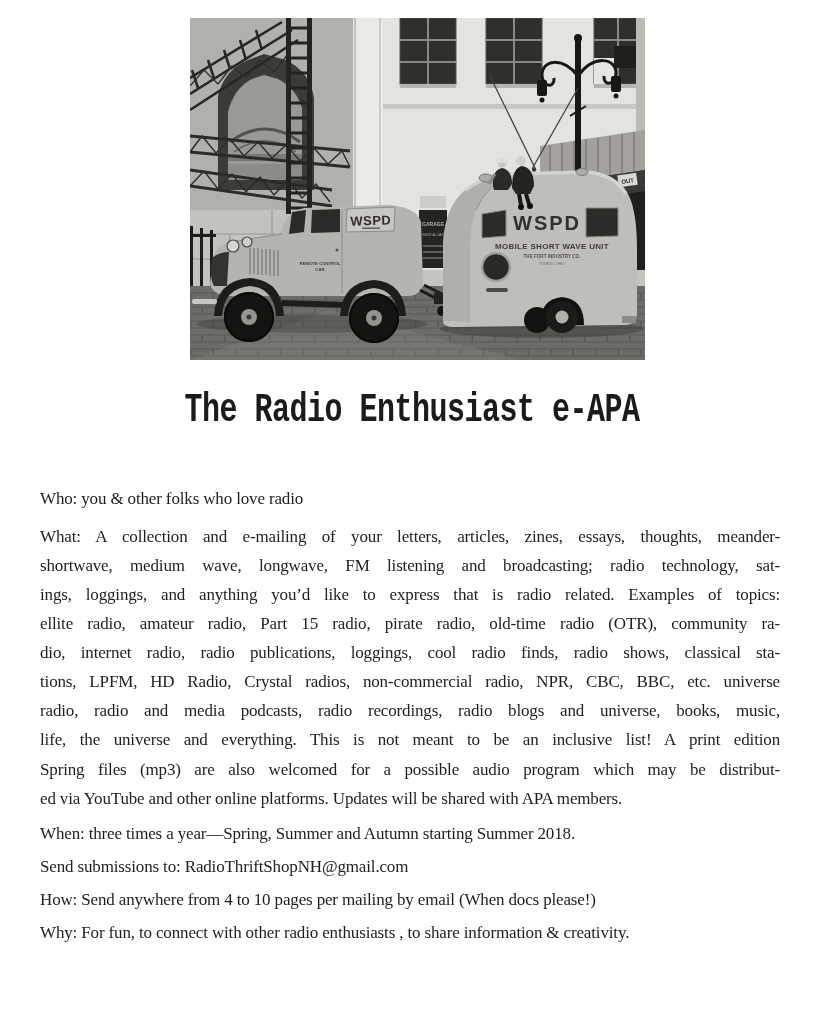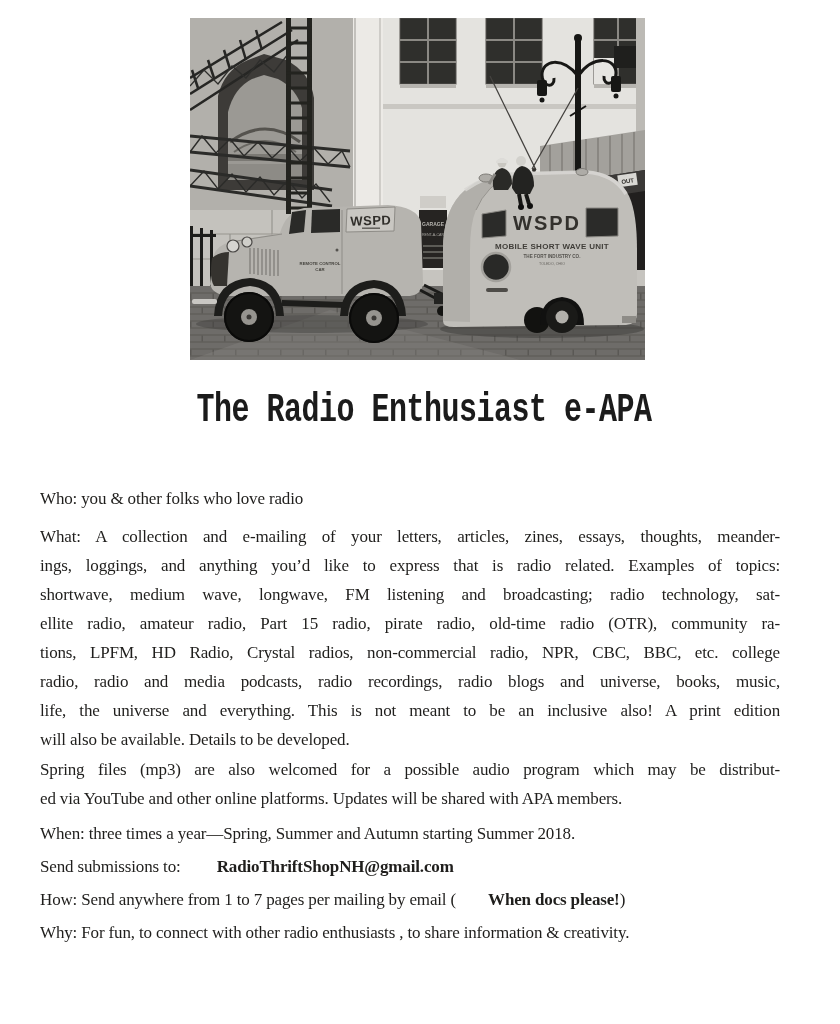--- a/index.html
+++ b/index.html
@@ -4,37 +4,37 @@
 <style>
   html,body{margin:0;padding:0;background:#ffffff;}
   .page{
     position:relative;width:840px;height:1024px;background:#ffffff;overflow:hidden;
     font-family:"Liberation Serif", serif;color:#1f1e1c;
   }
   
   .photo-wrap{position:absolute;left:190px;top:18px;width:455px;height:342px;}
   .photo-wrap svg{display:block;}
   
-  .title-row{position:absolute;left:12px;top:393px;width:824px;text-align:center;}
+  .title-row{position:absolute;left:0;top:393px;width:824px;text-align:center;}
   .title-inner{
     display:inline-block;
     font-family:"Liberation Mono","DejaVu Sans Mono",monospace;
     font-weight:bold;font-size:30px;letter-spacing:-0.5px;color:#1b1b1b;
     transform:scaleY(1.33);transform-origin:50% 50%;
     white-space:nowrap;
   }
   
   .content{position:absolute;left:40px;top:484px;width:740px;font-size:17px;line-height:29px;letter-spacing:-0.15px;}
   .para{margin:0 0 4px 0;}
   .para.m9{margin-bottom:9px;}
   .para.m5{margin-bottom:1px;}
   .para.m6{margin-bottom:6px;}
   .tline{white-space:nowrap;}
   .tline.j{white-space:normal;text-align:justify;text-align-last:justify;}
-  .b{font-weight:bold;margin-left:32px;}
+  .b{font-weight:normal;}
 </style>
 </head>
 <body>
 
 <div class="page">
 
   <div class="photo-wrap">
     <svg viewBox="0 0 455 342" width="455" height="342" xmlns="http://www.w3.org/2000/svg">
 
       <rect width="455" height="342" fill="#dcdbd7"></rect>
@@ -244,44 +244,44 @@
   </div>
 
   <div class="content">
 
     <div class="para m9">
       <div class="tline">Who: you &amp; other folks who love radio</div>
     </div>
 
     <div class="para m5">
       <div class="tline j">What: A collection and e-mailing of your letters, articles, zines, essays, thoughts, meander-</div>
+      <div class="tline j">shortwave, medium wave, longwave, FM listening and broadcasting; radio technology, sat-</div>
       <div class="tline j">ings, loggings, and anything you’d like to express that is radio related. Examples of topics:</div>
-      <div class="tline j">shortwave, medium wave, longwave, FM listening and broadcasting; radio technology, sat-</div>
       <div class="tline j">ellite radio, amateur radio, Part 15 radio, pirate radio, old-time radio (OTR), community ra-</div>
-      <div class="tline j">tions, LPFM, HD Radio, Crystal radios, non-commercial radio, NPR, CBC, BBC, etc. college</div>
+      <div class="tline j">dio, internet radio, radio publications, loggings, cool radio finds, radio shows, classical sta-</div>
+      <div class="tline j">tions, LPFM, HD Radio, Crystal radios, non-commercial radio, NPR, CBC, BBC, etc. universe</div>
       <div class="tline j">radio, radio and media podcasts, radio recordings, radio blogs and universe, books, music,</div>
-      <div class="tline j">life, the universe and everything. This is not meant to be an inclusive also! A print edition</div>
-      <div class="tline">will also be available. Details to be developed.</div>
+      <div class="tline j">life, the universe and everything. This is not meant to be an inclusive list! A print edition</div>
     </div>
 
     <div class="para m6">
       <div class="tline j">Spring files (mp3) are also welcomed for a possible audio program which may be distribut-</div>
       <div class="tline">ed via YouTube and other online platforms. Updates will be shared with APA members.</div>
     </div>
 
     <div class="para">
       <div class="tline">When: three times a year—Spring, Summer and Autumn starting Summer 2018.</div>
     </div>
 
     <div class="para">
       <div class="tline"><span>Send submissions to: </span><span class="b">RadioThriftShopNH@gmail.com</span></div>
     </div>
 
     <div class="para">
-      <div class="tline"><span>How: Send anywhere from 1 to 7 pages per mailing by email (</span><span class="b">When docs please!</span><span>)</span></div>
+      <div class="tline"><span>How: Send anywhere from 4 to 10 pages per mailing by email (</span><span class="b">When docs please!</span><span>)</span></div>
     </div>
 
     <div class="para">
       <div class="tline">Why: For fun, to connect with other radio enthusiasts , to share information &amp; creativity.</div>
     </div>
 
   </div>
 </div>
 
 </body></html>

